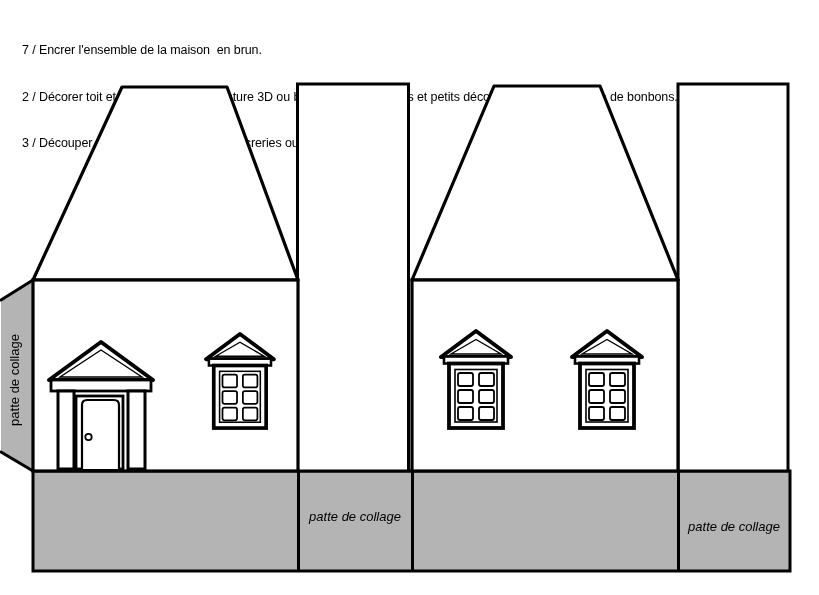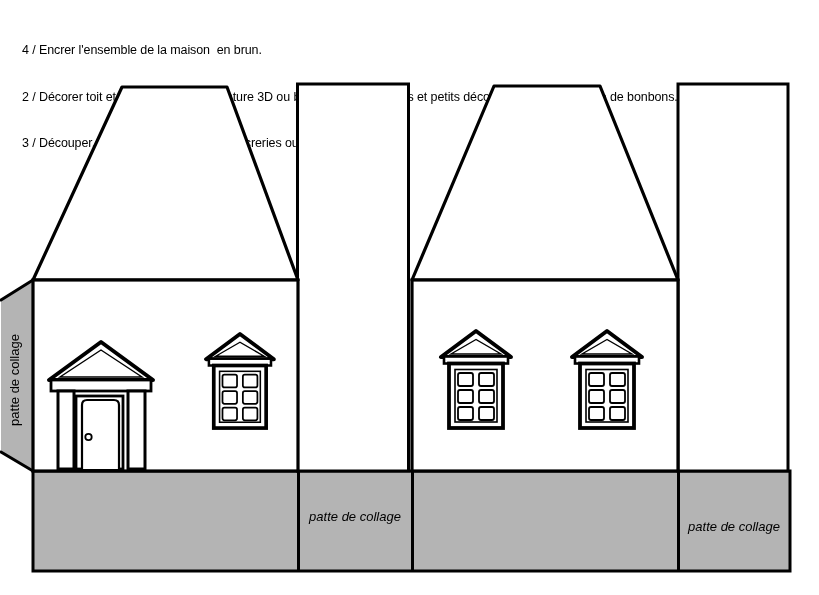--- a/index.html
+++ b/index.html
@@ -34,21 +34,21 @@
     font-style:normal;
     transform:translate(-50%,-50%) rotate(-90deg);
   }
 </style>
 </head>
 <body>
 
 <div class="page">
 
   <div class="instructions">
-    <div>4 / Encrer l'ensemble de la maison  en brun.</div>
+    <div>7 / Encrer l'ensemble de la maison  en brun.</div>
     <div>2 / Décorer toit et murs avec de la peinture 3D ou bien coller gommettes et petits décors de papier en forme de bonbons.</div>
     <div>3 / Découper, plier, coller et remplir de sucreries ou petits cadeaux.</div>
   </div>
 
   <svg class="svg-layer" width="819" height="595" viewBox="0 0 819 595">
     <defs>
       <g id="win">
         <polygon points="35,1 0,27 70,27" fill="#fff" stroke="var(--ink)" stroke-width="4" stroke-linejoin="round"></polygon>
         <polygon points="35,9.5 10,24 60,24" fill="none" stroke="var(--ink)" stroke-width="1.4"></polygon>
         <rect x="3" y="26.5" width="64" height="7" fill="#fff" stroke="var(--ink)" stroke-width="2.6"></rect>

